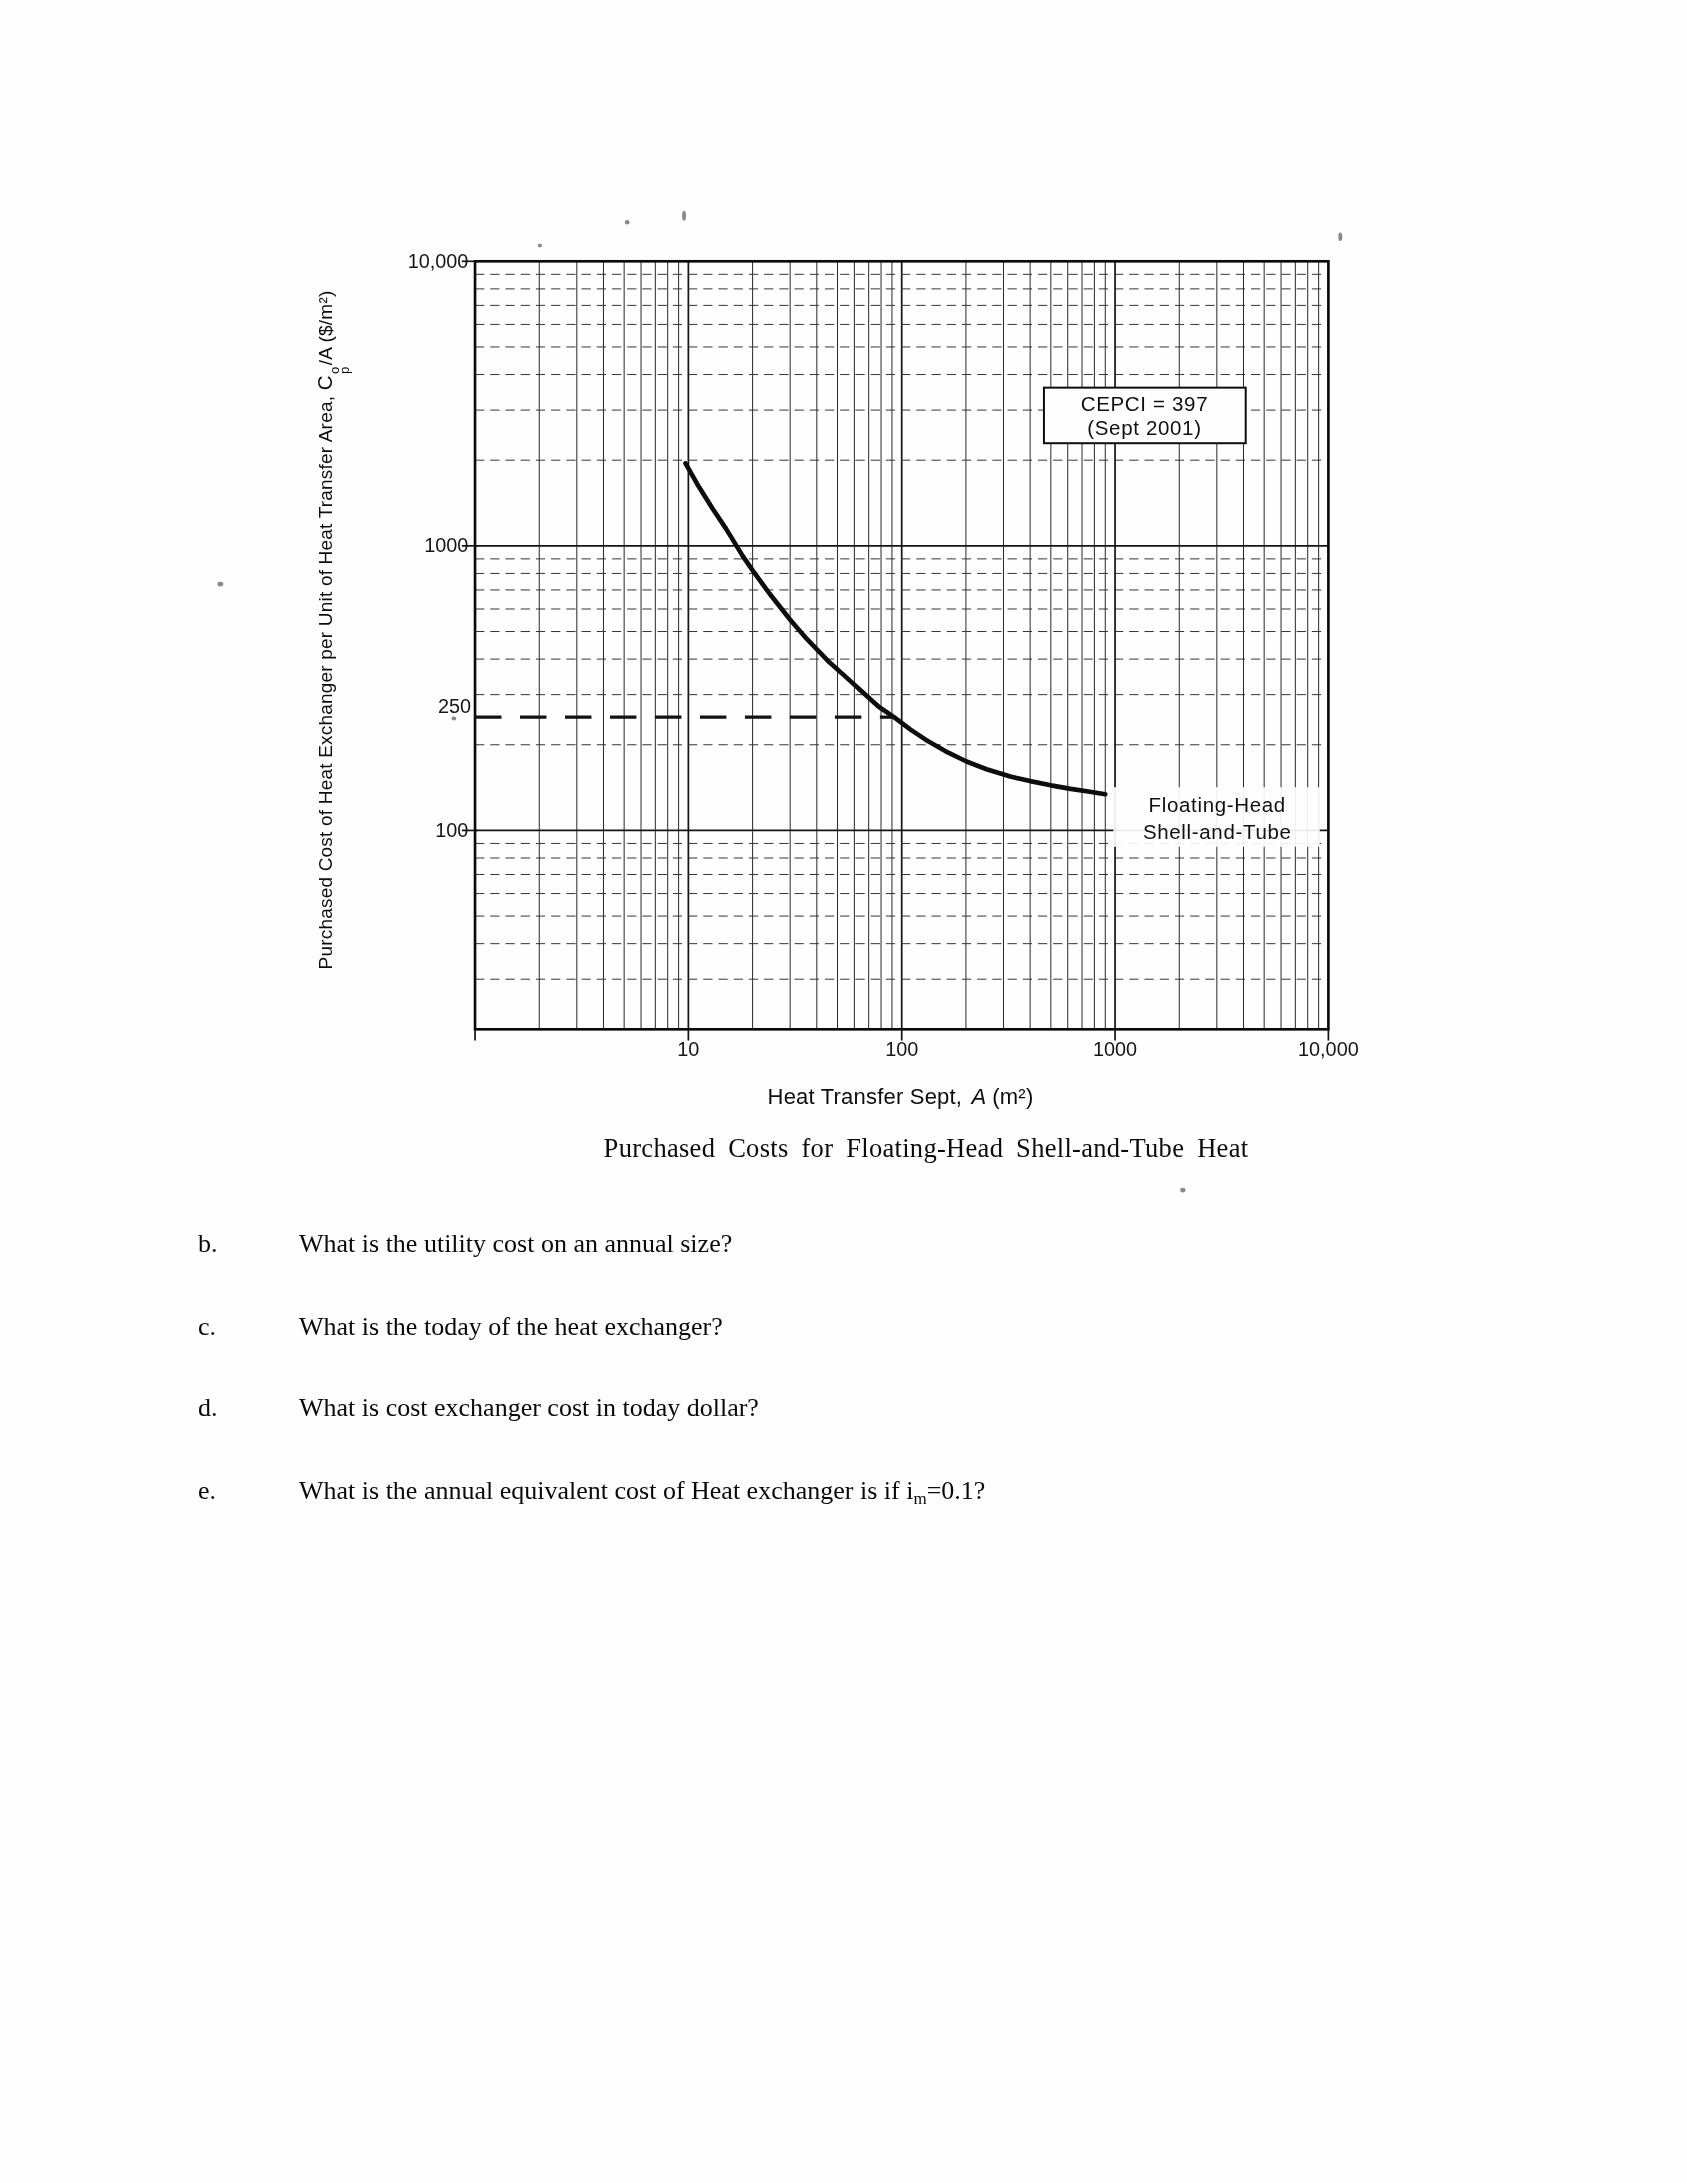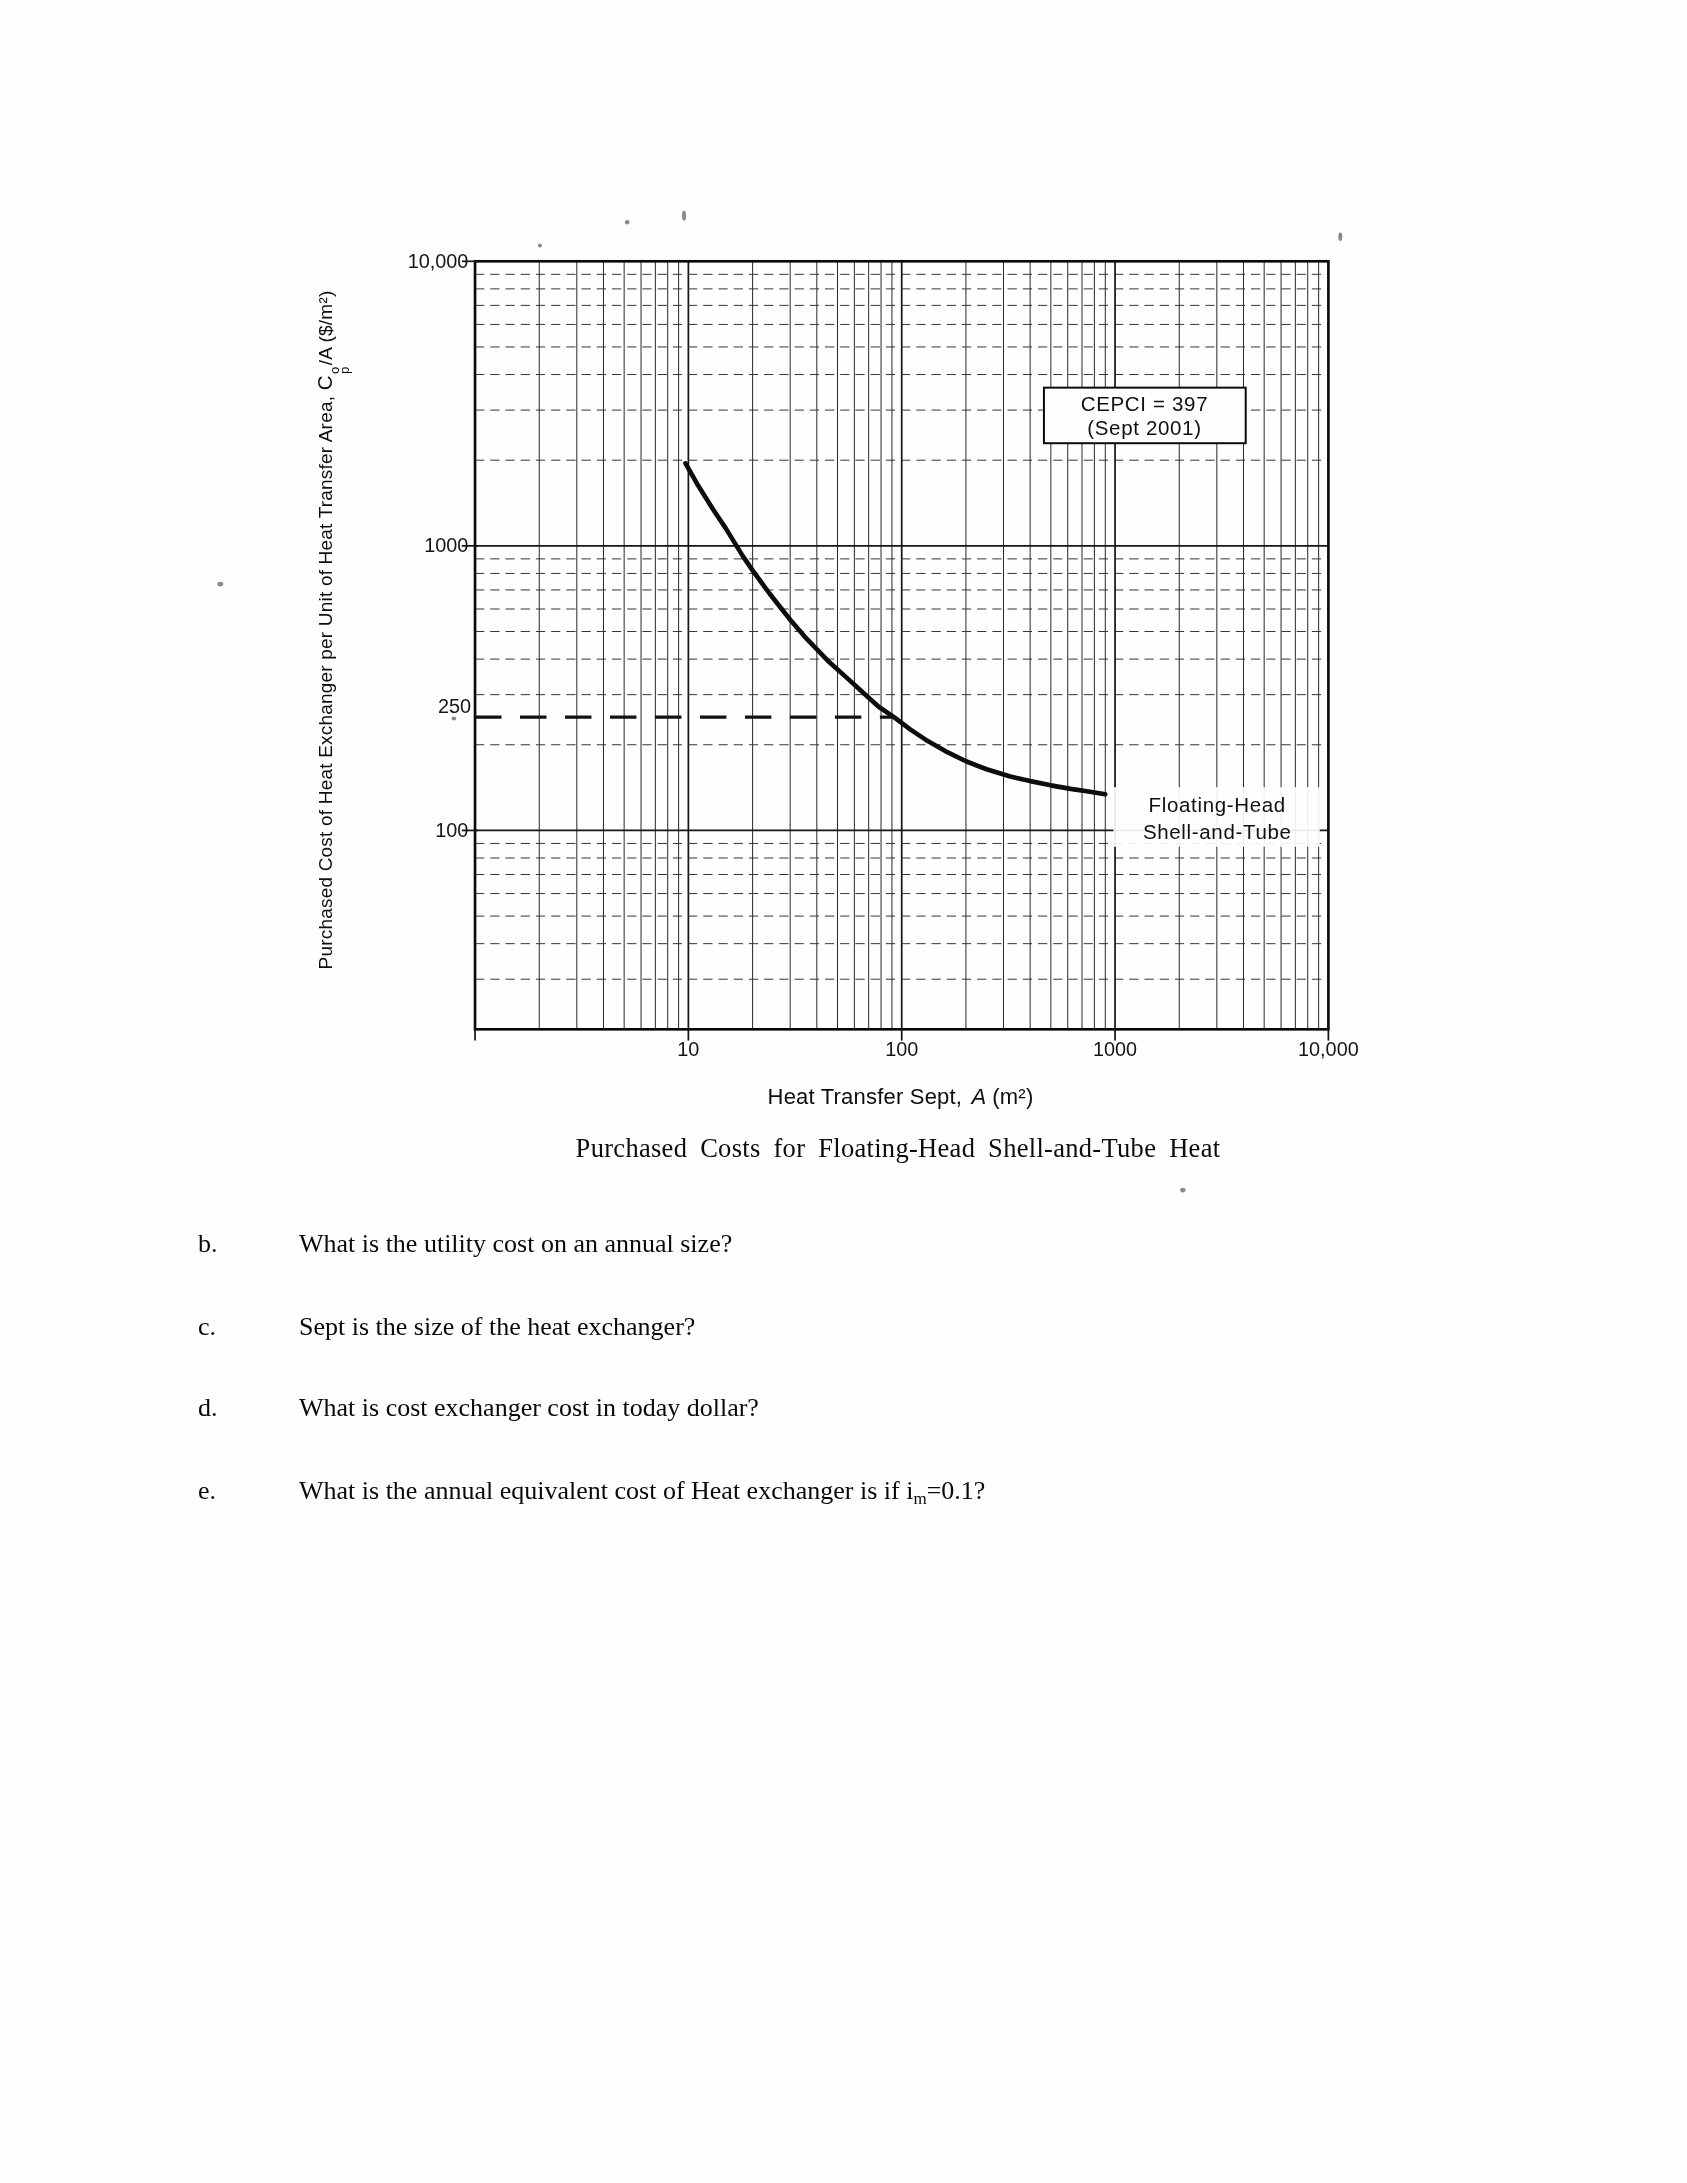--- a/index.html
+++ b/index.html
@@ -17,21 +17,21 @@
            white-space:nowrap;font-size:19px;color:#0d0d0d;letter-spacing:0.2px;}
   .y-title .ss{display:inline-flex;flex-direction:column;align-items:flex-start;
                vertical-align:-6.6px;line-height:10px;font-size:13.2px;margin:0 1.3px;}
   .y-title .sym{font-size:20.5px;}
 
   .x-title{position:absolute;left:659px;top:1084px;width:483px;text-align:center;
            font-size:22px;color:#0d0d0d;letter-spacing:0.2px;}
   .x-title .var{font-style:italic;margin-left:9.3px;}
   .x-title .unit{margin-left:6px;}
 
-  .caption{position:absolute;left:435px;top:1133px;width:926px;text-align:center;
+  .caption{position:absolute;left:463px;top:1133px;width:926px;text-align:center;
            font-family:"Liberation Serif",serif;font-size:26.5px;color:#0c0c0c;
            word-spacing:6px;letter-spacing:0.3px;}
 
   .questions{position:absolute;left:198px;top:0;width:1257px;}
   .q-row{position:absolute;display:flex;font-family:"Liberation Serif",serif;
          font-size:26px;color:#090909;line-height:32px;}
   .q-letter{flex:0 0 101px;}
   .q-row sub{font-size:17px;vertical-align:-5.3px;line-height:0;}
   .q-b{top:1228px;} .q-c{top:1311px;} .q-d{top:1392px;} .q-e{top:1475px;}
 </style>
@@ -164,21 +164,21 @@
 
   <div class="caption">Purchased Costs for Floating-Head Shell-and-Tube Heat</div>
 
   <div class="questions">
     <div class="q-row q-b">
       <span class="q-letter">b.</span>
       <span>What is the utility cost on an annual size?</span>
     </div>
     <div class="q-row q-c">
       <span class="q-letter">c.</span>
-      <span>Sept is the size of the heat exchanger?</span>
+      <span>What is the today of the heat exchanger?</span>
     </div>
     <div class="q-row q-d">
       <span class="q-letter">d.</span>
       <span>What is cost exchanger cost in today dollar?</span>
     </div>
     <div class="q-row q-e">
       <span class="q-letter">e.</span>
       <span><span>What is the annual equivalent cost of Heat exchanger is if i</span><sub>m</sub><span>=0.1?</span></span>
     </div>
   </div>

